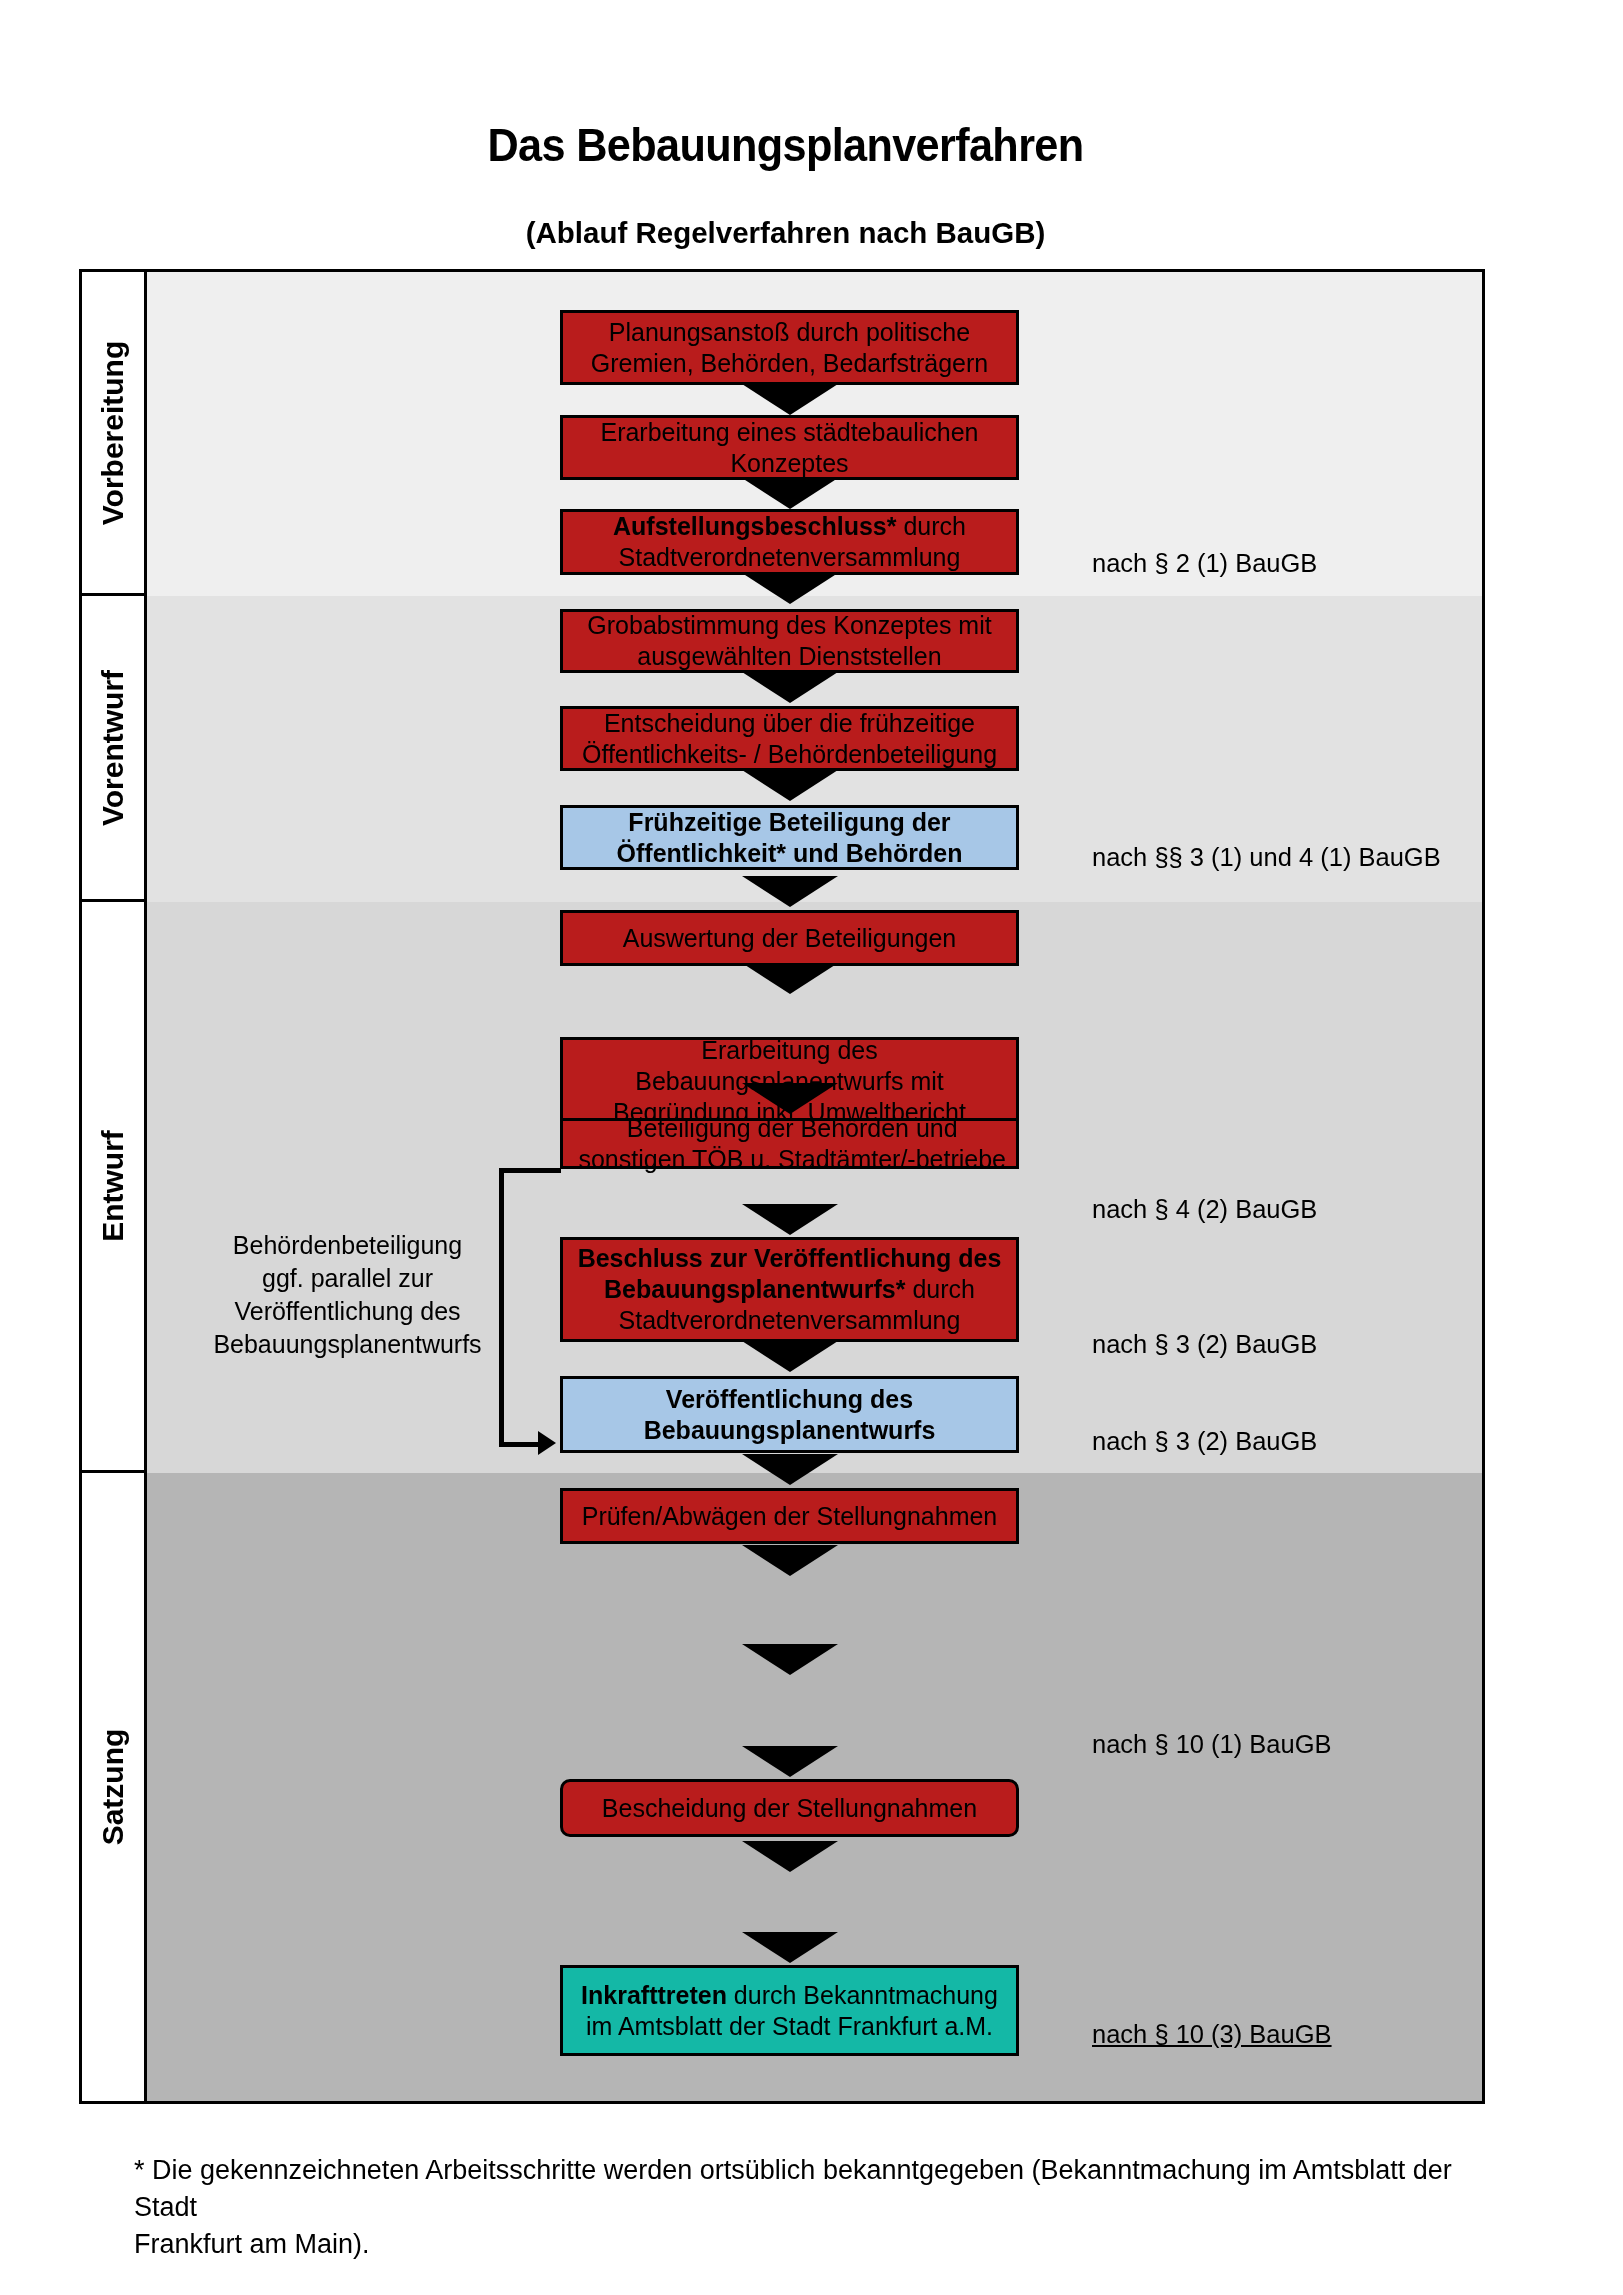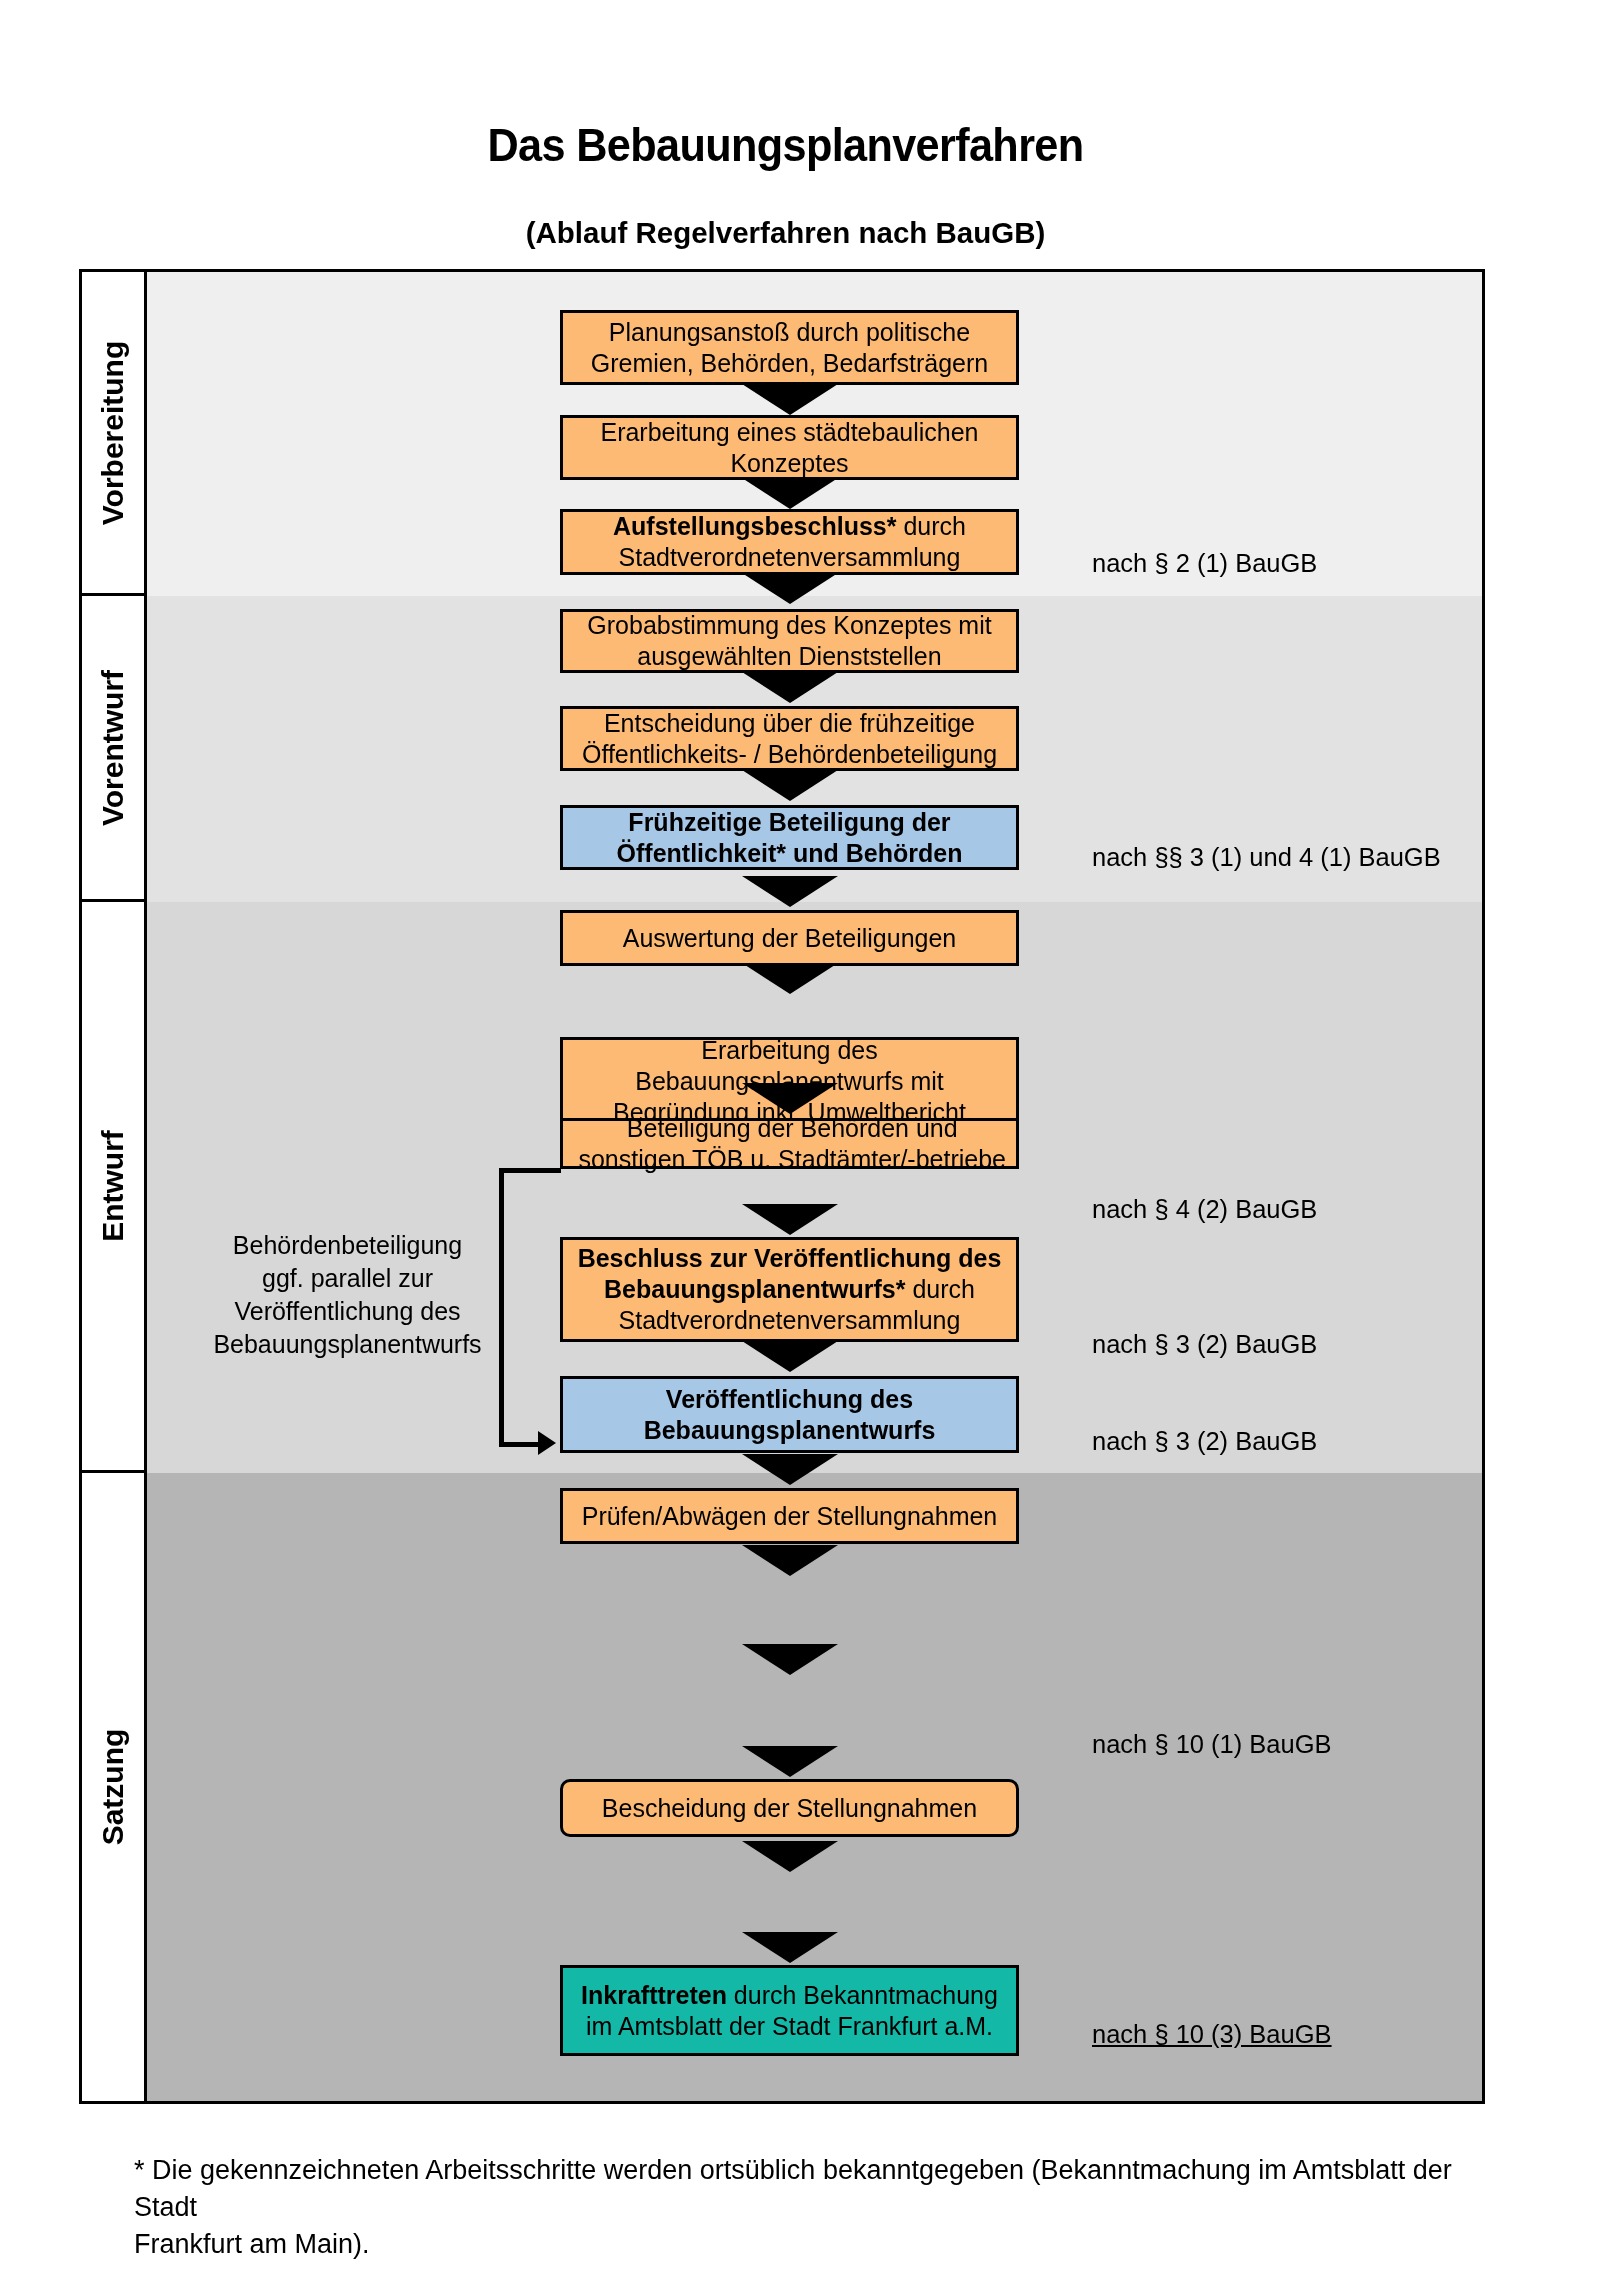--- a/index.html
+++ b/index.html
@@ -18,21 +18,21 @@
            box-sizing:border-box;border-right:3.9px solid #000;background:#fff;
            display:flex;flex-direction:column;}
   .cell{display:flex;align-items:center;justify-content:center;box-sizing:border-box;}
   .cell.divider{border-bottom:3.9px solid #000;}
   .cell span{transform:rotate(-90deg);white-space:nowrap;font-weight:bold;font-size:30px;}
 
   .bands{position:absolute;left:65px;top:0;right:0;bottom:0;display:flex;flex-direction:column;}
   .band{width:100%;}
 
   .fbox{position:absolute;left:560px;width:459px;box-sizing:border-box;
-        border:3.9px solid #000;background:#fdba74;display:flex;align-items:center;
+        border:3.9px solid #000;background:#b91c1c;display:flex;align-items:center;
         justify-content:center;text-align:center;font-size:25px;line-height:31px;
         white-space:pre-line;padding:2.6px 6.5px;}
   .fbox .b{font-weight:bold;}
   .fbox.blue{font-weight:bold;}
 
   .arr{position:absolute;left:742px;width:0;height:0;
        border-left:48px solid transparent;border-right:48px solid transparent;
        border-top:31px solid #000;}
 
   .ann{position:absolute;left:1092px;font-size:25.5px;white-space:nowrap;}

